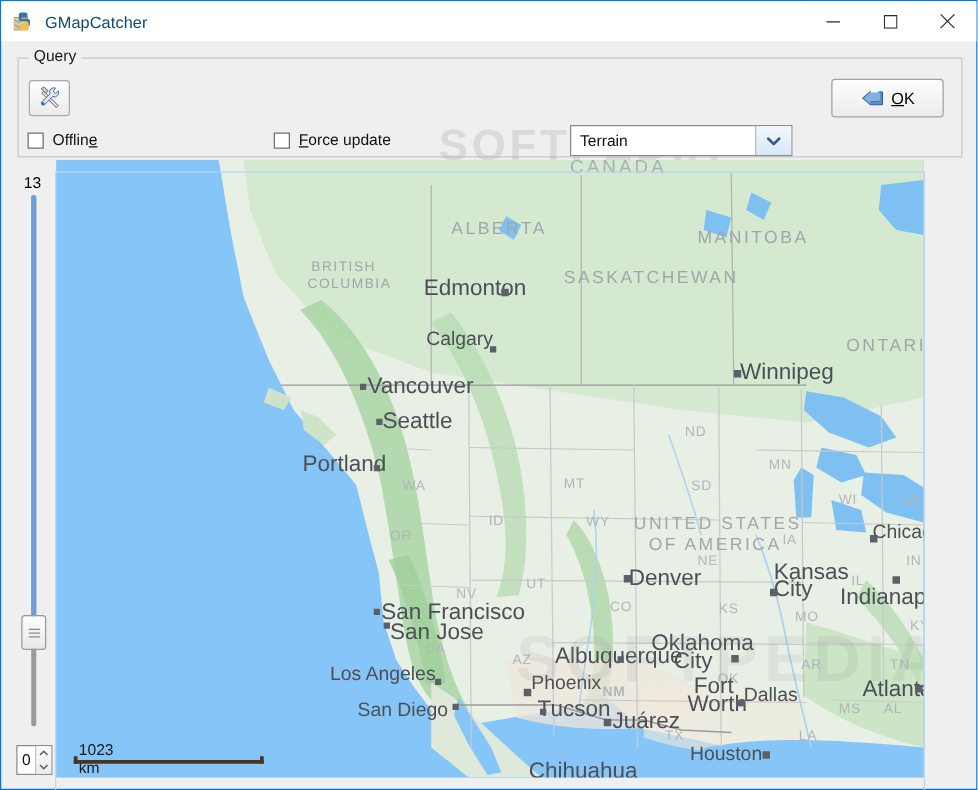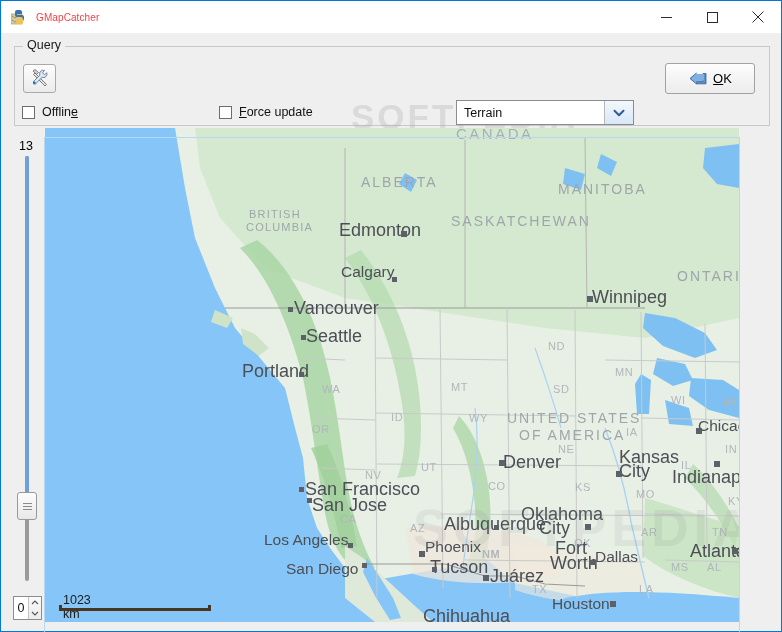--- a/index.html
+++ b/index.html
@@ -20,21 +20,21 @@
   .titlebar{
     position:absolute;left:0;top:0;right:0;height:32px;
     background:#ffffff;
     display:flex;align-items:center;
   }
   .titlebar .tb-icon{
     width:16px;height:16px;margin-left:10px;margin-right:9px;
     position:relative;flex:0 0 auto;
   }
   .titlebar .tb-title{
-    font-size:10px;color:#ef4444;letter-spacing:0.1px;
+    font-size:13px;color:#0c4a6e;letter-spacing:0.1px;
   }
   .win-ctrls{margin-left:auto;display:flex;height:32px;}
   .win-btn{
     width:46px;height:32px;display:flex;align-items:center;justify-content:center;
     background:#ffffff;
   }
   .win-btn svg{display:block;}
 
   
   .group{

